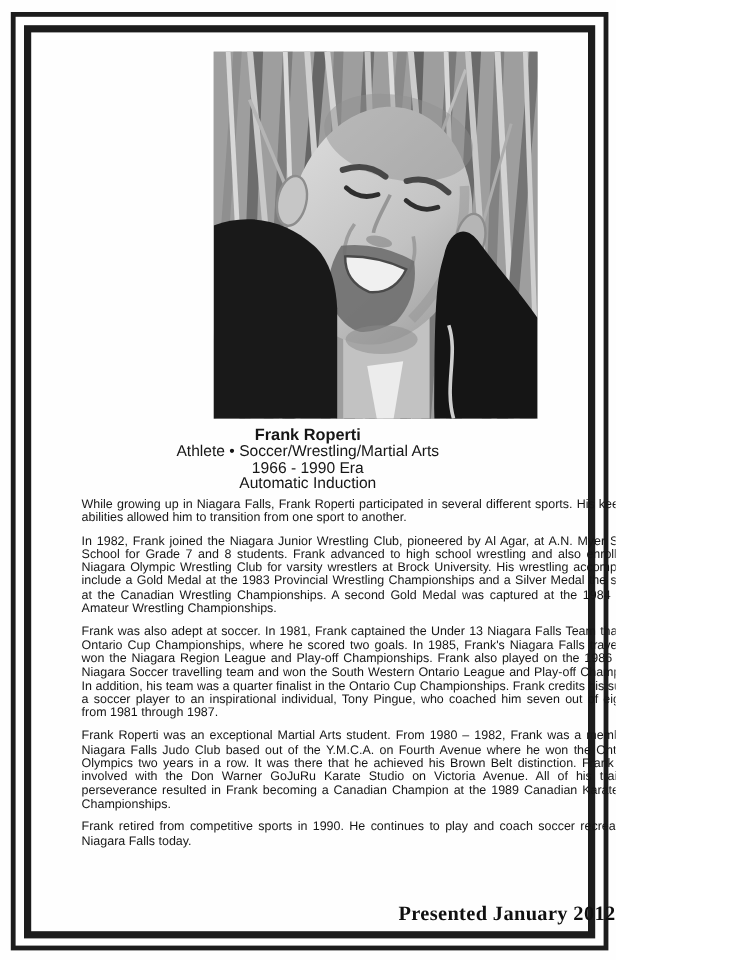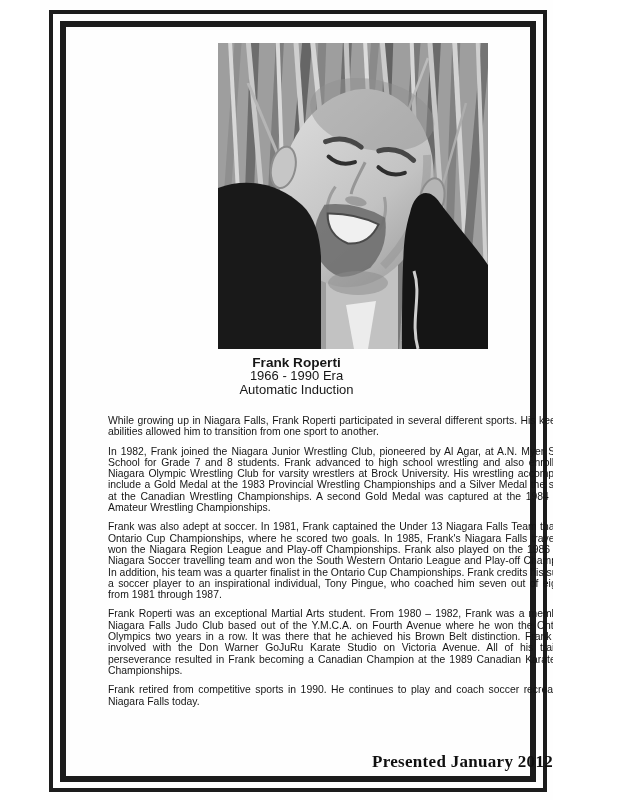--- a/index.html
+++ b/index.html
@@ -4,21 +4,20 @@
 <style>
   html, body { margin: 0; padding: 0; background: #ffffff; }
   .page {
     position: relative;
     width: 513px;
     height: 800px;
     background: #fefefe;
     overflow: hidden;
     font-family: "Liberation Sans", sans-serif;
     color: #161616;
-    margin-left: 40px;
     -webkit-font-smoothing: antialiased;
   }
   .frame-outer {
     position: absolute;
     top: 10px; left: 9px; right: 6px; bottom: 8px;
     border: 4px solid #1c1c1c;
   }
   .frame-inner {
     position: absolute;
     top: 21px; left: 20px; right: 17px; bottom: 18px;
@@ -137,20 +136,21 @@
         <path d="M0,306 L0,145 C28,134 60,140 84,162 C97,174 102,194 103,214 L103,306 Z" fill="#191919"></path>
         <path d="M270,306 L270,222 C258,204 240,184 222,160 C210,142 196,150 192,170 C186,190 184,205 184,306 Z" fill="#151515"></path>
         <path d="M128,262 L158,258 L150,306 L136,306 Z" fill="#ececec"></path>
         <path d="M196,228 C204,252 192,278 200,306" stroke="#cfcfcf" stroke-width="3" fill="none"></path>
       </g>
     </svg>
   </div>
 
   <div class="header-block">
     <div class="header-name">Frank Roperti</div>
+    <div class="header-line">Athlete • Soccer/Wrestling/Martial Arts</div>
     <div class="header-line">1966 - 1990 Era</div>
     <div class="header-line">Automatic Induction</div>
   </div>
 
   <div class="bio">
     <p>While growing up in Niagara Falls, Frank Roperti participated in several different sports.  His keen athletic abilities allowed him to transition from one sport to another.</p>
     <p>In 1982, Frank joined the Niagara Junior Wrestling Club, pioneered by Al Agar, at A.N. Myer Secondary School for Grade 7 and 8 students. Frank advanced to high school wrestling and also enrolled at the Niagara Olympic Wrestling Club for varsity wrestlers at Brock University.  His wrestling accomplishments include a Gold Medal at the 1983 Provincial Wrestling Championships and a Silver Medal the same year at the Canadian Wrestling Championships. A second Gold Medal was captured at the 1984 Canadian Amateur Wrestling Championships.</p>
     <p>Frank was also adept at soccer.  In 1981, Frank captained the Under 13 Niagara Falls Team that won the Ontario Cup Championships, where he scored two goals.  In 1985, Frank's Niagara Falls traveling team won the Niagara Region League and Play-off Championships. Frank also played on the 1986 Under 18 Niagara Soccer travelling team and won the South Western Ontario League and Play-off Championships. In addition, his team was a quarter finalist in the Ontario Cup Championships.  Frank credits his success as a soccer player to an inspirational individual, Tony Pingue, who coached him seven out of eight years, from 1981 through 1987.</p>
     <p>Frank Roperti was an exceptional Martial Arts student. From 1980 – 1982, Frank was a member of the Niagara Falls Judo Club based out of the Y.M.C.A. on Fourth Avenue where he won the Ontario Judo Olympics two years in a row. It was there that he achieved his Brown Belt distinction.  Frank was also involved with the Don Warner GoJuRu Karate Studio on Victoria Avenue. All of his training and perseverance resulted in Frank becoming a Canadian Champion at the 1989 Canadian Karate GoJuRu Championships.</p>
     <p>Frank retired from competitive sports in 1990.  He continues to play and coach soccer recreationally in Niagara Falls today.</p>

